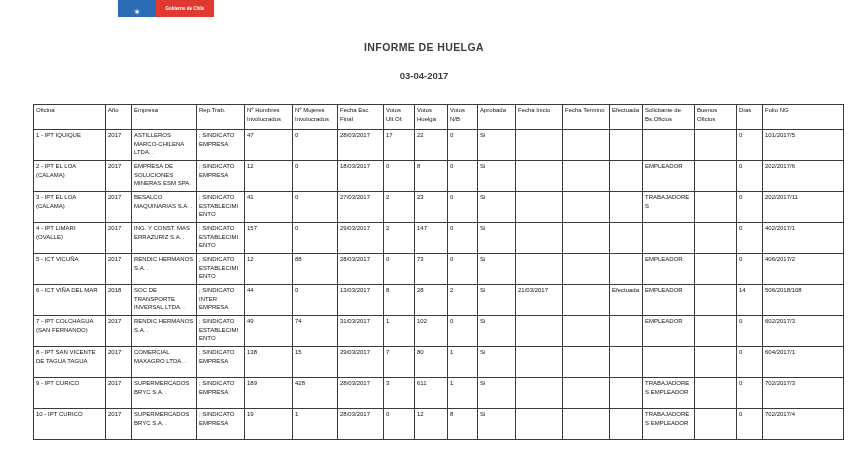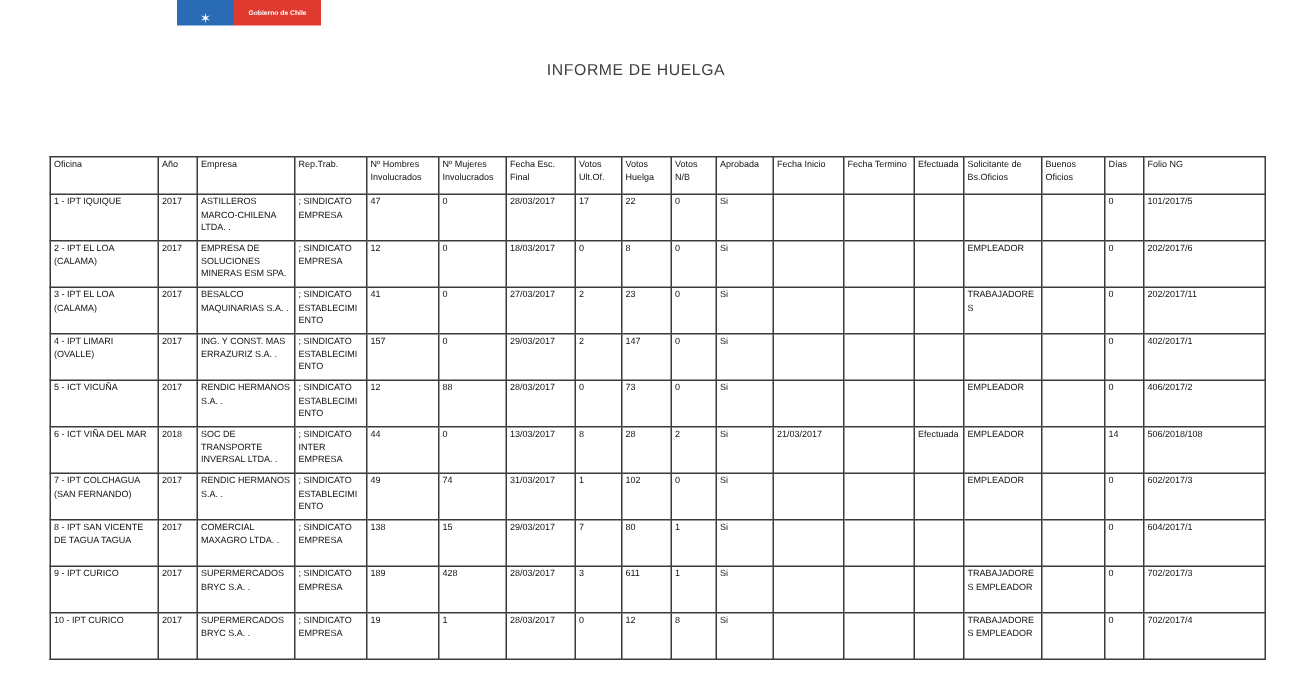--- a/index.html
+++ b/index.html
@@ -24,21 +24,21 @@
   #logo .red{
     width:58px;height:17px;background:#e03a30;
     display:flex;align-items:center;justify-content:center;
   }
   #logo .red span{
     color:#ffffff;font-size:4.5px;font-weight:bold;white-space:nowrap;
   }
   
   .title{
     position:absolute;left:0;width:848px;text-align:center;
-    font-weight:normal;color:#3c3c3c;
+    font-weight:bold;color:#3c3c3c;
   }
   #report-title{top:41px;font-size:10.5px;letter-spacing:0.4px;}
   #report-date{top:70px;font-size:9.5px;}
   
   table#strike-table{
     position:absolute;left:33px;top:104px;
     width:810px;
     border-collapse:collapse;table-layout:fixed;
     font-size:6px;line-height:1.45;color:#111;
   }
@@ -61,20 +61,21 @@
   <div id="logo">
     <div class="blue">
       <span>✶</span>
     </div>
     <div class="red">
       <span>Gobierno de Chile</span>
     </div>
   </div>
 
   <div id="report-title" class="title">INFORME DE HUELGA</div>
+  <div id="report-date" class="title">03-04-2017</div>
 
   <table id="strike-table">
     <colgroup>
       <col style="width:72px">
         <col style="width:26px">
         <col style="width:65px">
         <col style="width:48px">
       <col style="width:48px">
         <col style="width:45px">
         <col style="width:46px">

